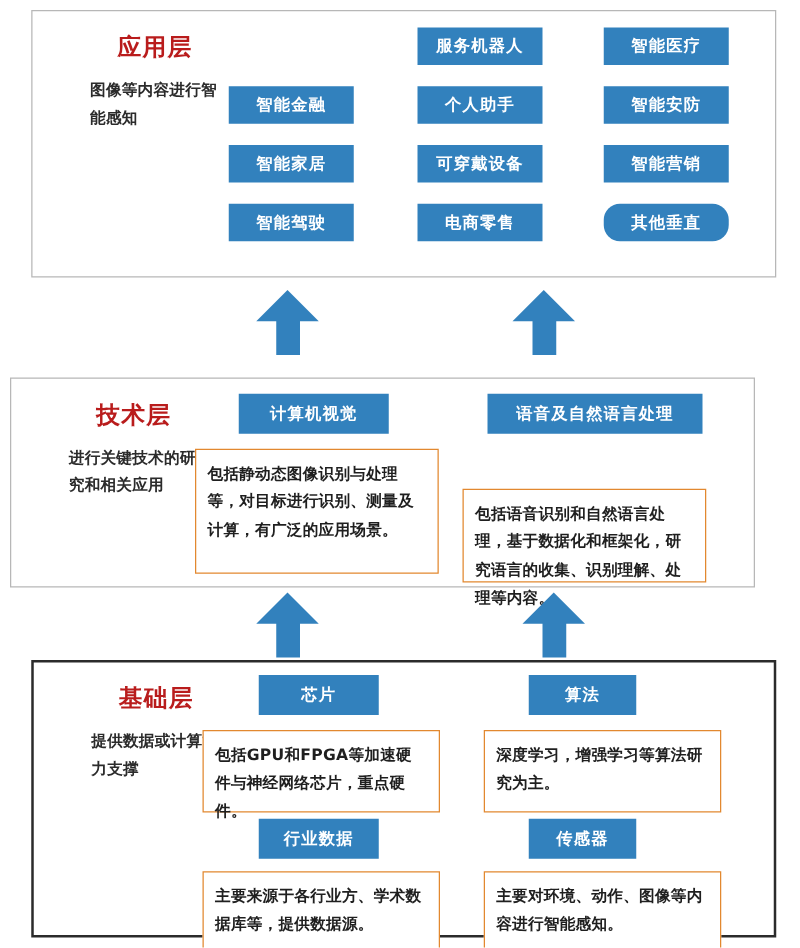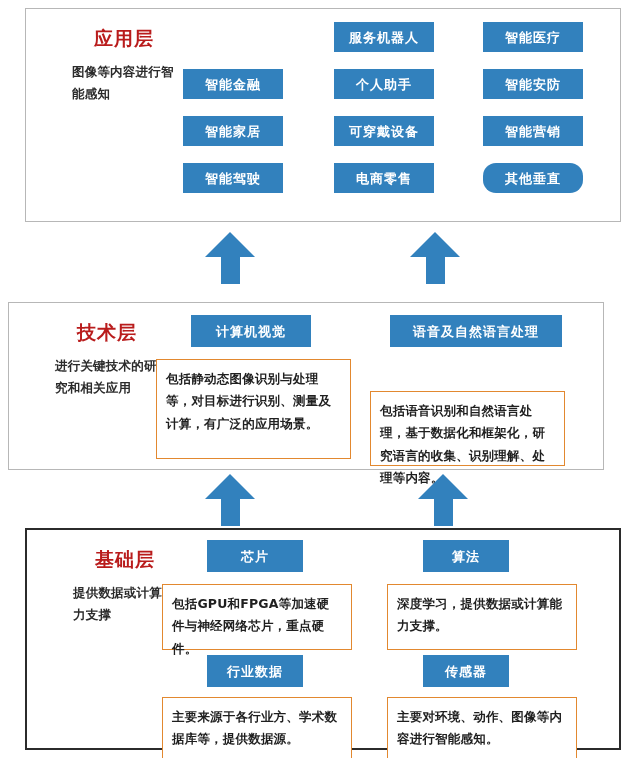--- a/index.html
+++ b/index.html
@@ -176,20 +176,20 @@
 
   <div class="layer-label" id="label-foundation">
     <div class="layer-title">基础层</div>
     <div class="layer-desc">提供数据或计算能力支撑</div>
   </div>
 
   <div class="chip" style="left:180px; top:10px; width:96px; height:32px;">芯片</div>
   <div class="orange-box" style="left:135px; top:54px; width:190px; height:66px;">包括GPU和FPGA等加速硬件与神经网络芯片，重点硬件。</div>
 
   <div class="chip" style="left:396px; top:10px; width:86px; height:32px;">算法</div>
-  <div class="orange-box" style="left:360px; top:54px; width:190px; height:66px;">深度学习，提供数据或计算能力支撑。</div>
+  <div class="orange-box" style="left:360px; top:54px; width:190px; height:66px;">深度学习，增强学习等算法研究为主。</div>
 
   <div class="chip" style="left:180px; top:125px; width:96px; height:32px;">行业数据</div>
   <div class="orange-box" style="left:135px; top:167px; width:190px; height:66px;">主要来源于各行业方、学术数据库等，提供数据源。</div>
 
   <div class="chip" style="left:396px; top:125px; width:86px; height:32px;">传感器</div>
   <div class="orange-box" style="left:360px; top:167px; width:190px; height:66px;">主要对环境、动作、图像等内容进行智能感知。</div>
 </div>
 
 </body></html>

